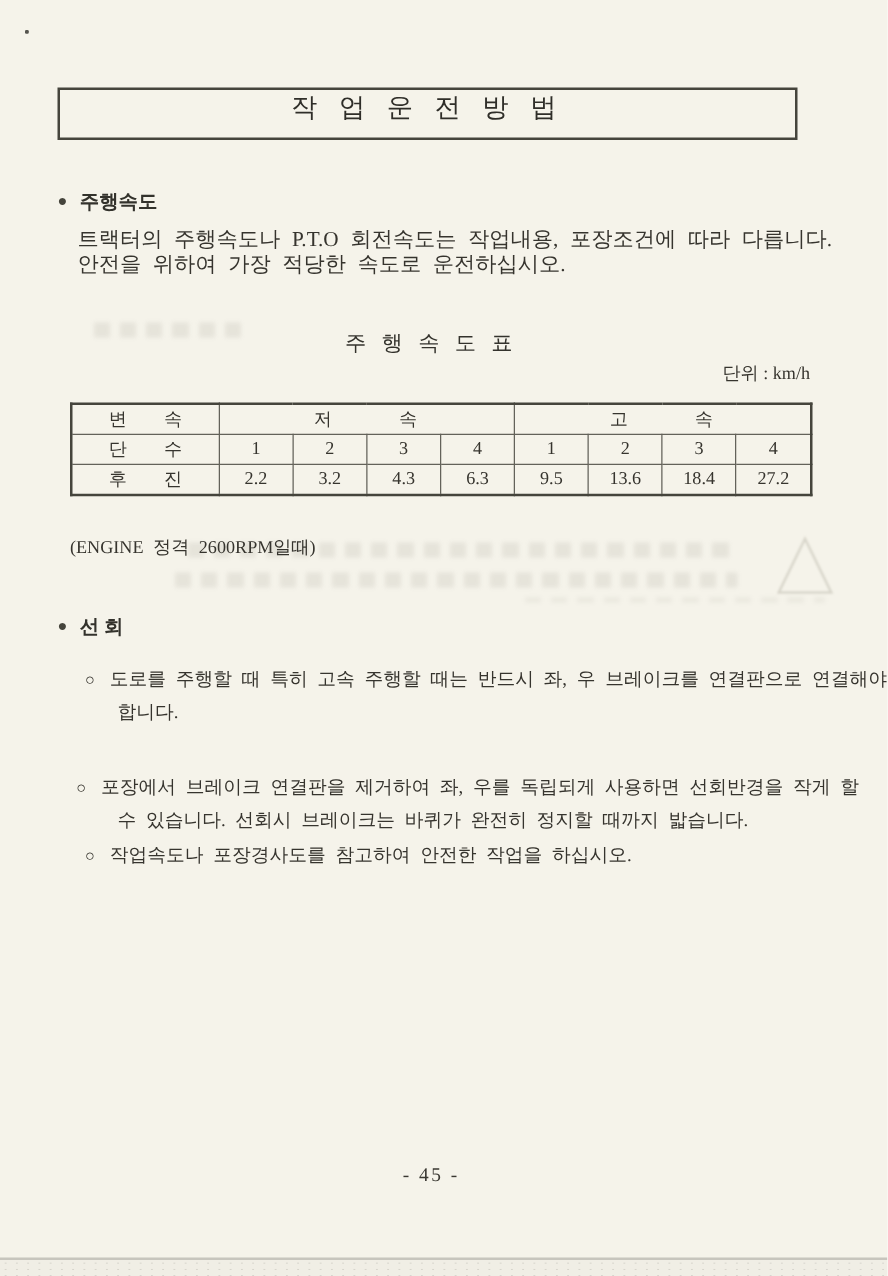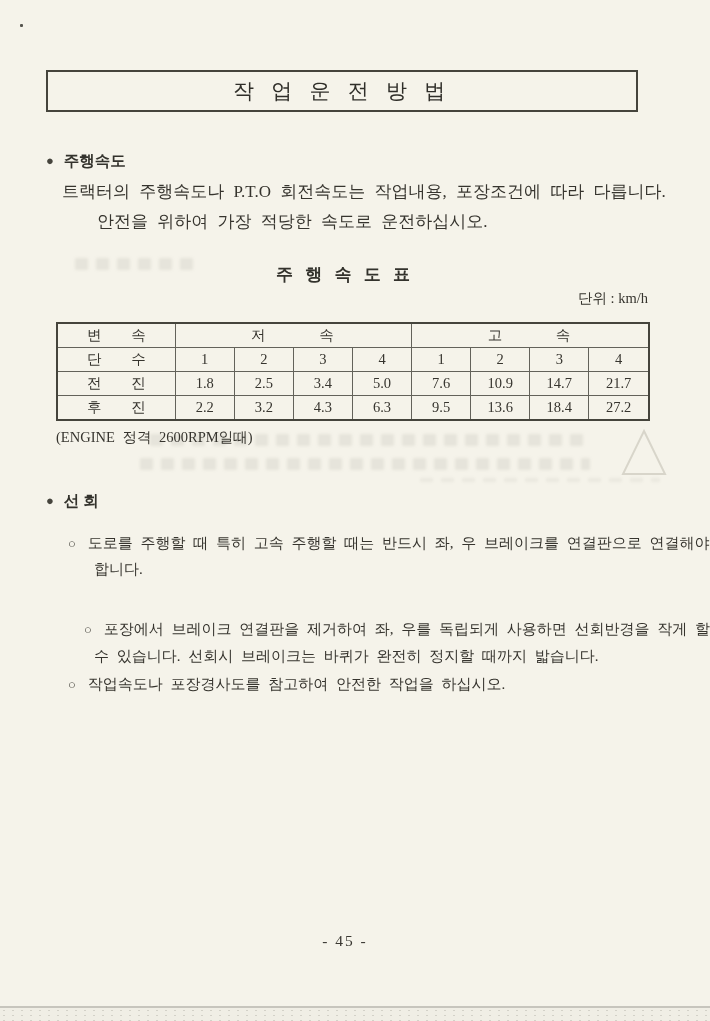--- a/index.html
+++ b/index.html
@@ -24,34 +24,34 @@
   .scan-bottom-area{
     position:absolute;left:0;top:1008px;width:710px;height:13px;background:#edebe2;
     background-image:radial-gradient(rgba(150,148,138,.55) 1px, transparent 1px);
     background-size:9px 5px;opacity:.6;
   }
 
   
   .title-box{
     position:absolute;left:46px;top:70px;width:588px;height:38px;
     border:2px solid #45443c;
-    display:flex;align-items:center;justify-content:center;
+    display:flex;align-items:flex-start;justify-content:center;
     background:transparent;
   }
   .title-box .title-text{
     font-size:21px;letter-spacing:6px;color:#2f2e29;font-weight:500;
   }
 
   .bullet-heading{position:absolute;font-size:15.5px;font-weight:600;color:#33322c;}
   .bullet-heading .dot{display:inline-block;margin-right:10px;font-size:13px;vertical-align:1px;color:#45443c;}
 
   .body-line{position:absolute;font-size:17px;word-spacing:5px;color:#36342e;white-space:nowrap;}
 
   .table-title{position:absolute;left:0;top:263px;width:690px;text-align:center;
-    font-size:17px;letter-spacing:4px;font-weight:700;color:#33322c;}
+    font-size:17px;letter-spacing:4px;font-weight:400;color:#33322c;}
   .unit-label{position:absolute;top:289px;right:62px;font-size:14.5px;color:#36342e;}
 
   table.speed{
     position:absolute;left:56px;top:322px;
     border-collapse:collapse;table-layout:fixed;width:594px;
     font-size:14.5px;color:#36342e;
     background:transparent;
   }
   table.speed td{
     border:1px solid #63625a;
@@ -87,21 +87,21 @@
   <div class="scan-bottom-area"></div>
 
   <div class="title-box">
     <span class="title-text">작 업 운 전 방 법</span>
   </div>
 
   <div class="bullet-heading" style="left:46px;top:151px;">
     <span class="dot">●</span><span>주행속도</span>
   </div>
   <div class="body-line" style="left:62px;top:180px;">트랙터의 주행속도나 P.T.O 회전속도는 작업내용, 포장조건에 따라 다릅니다.</div>
-  <div class="body-line" style="left:62px;top:210px;margin-left:35px;">안전을 위하여 가장 적당한 속도로 운전하십시오.</div>
+  <div class="body-line" style="left:62px;top:200px;">안전을 위하여 가장 적당한 속도로 운전하십시오.</div>
 
   <div class="table-title">주 행 속 도 표</div>
   <div class="unit-label">단위 : km/h</div>
 
   <table class="speed">
     <colgroup>
       <col style="width:118px">
       <col style="width:59px">
         <col style="width:59px">
         <col style="width:59px">
@@ -122,31 +122,20 @@
         <td>1</td>
         <td>2</td>
         <td>3</td>
         <td>4</td>
         <td>1</td>
         <td>2</td>
         <td>3</td>
         <td>4</td>
       </tr>
       <tr>
-        <td class="cell-label">전 진</td>
-        <td>1.8</td>
-        <td>2.5</td>
-        <td>3.4</td>
-        <td>5.0</td>
-        <td>7.6</td>
-        <td>10.9</td>
-        <td>14.7</td>
-        <td>21.7</td>
-      </tr>
-      <tr>
         <td class="cell-label">후 진</td>
         <td>2.2</td>
         <td>3.2</td>
         <td>4.3</td>
         <td>6.3</td>
         <td>9.5</td>
         <td>13.6</td>
         <td>18.4</td>
         <td>27.2</td>
       </tr>
@@ -157,21 +146,21 @@
 
   <div class="bullet-heading" style="left:46px;top:491px;">
     <span class="dot">●</span><span>선 회</span>
   </div>
 
   <div class="item-line" style="left:68px;top:534px;">
     <span class="circle">○</span><span>도로를 주행할 때 특히 고속 주행할 때는 반드시 좌, 우 브레이크를 연결판으로 연결해야</span>
   </div>
   <div class="item-line" style="left:94px;top:560px;">합니다.</div>
 
-  <div class="item-line" style="left:84px;top:620px;">
+  <div class="item-line" style="left:61px;top:620px;">
     <span class="circle">○</span><span>포장에서 브레이크 연결판을 제거하여 좌, 우를 독립되게 사용하면 선회반경을 작게 할</span>
   </div>
   <div class="item-line" style="left:94px;top:647px;">수 있습니다.  선회시 브레이크는 바퀴가 완전히 정지할 때까지 밟습니다.</div>
 
   <div class="item-line" style="left:68px;top:675px;">
     <span class="circle">○</span><span>작업속도나 포장경사도를 참고하여 안전한 작업을 하십시오.</span>
   </div>
 
   <div class="page-number">- 45 -</div>
 

